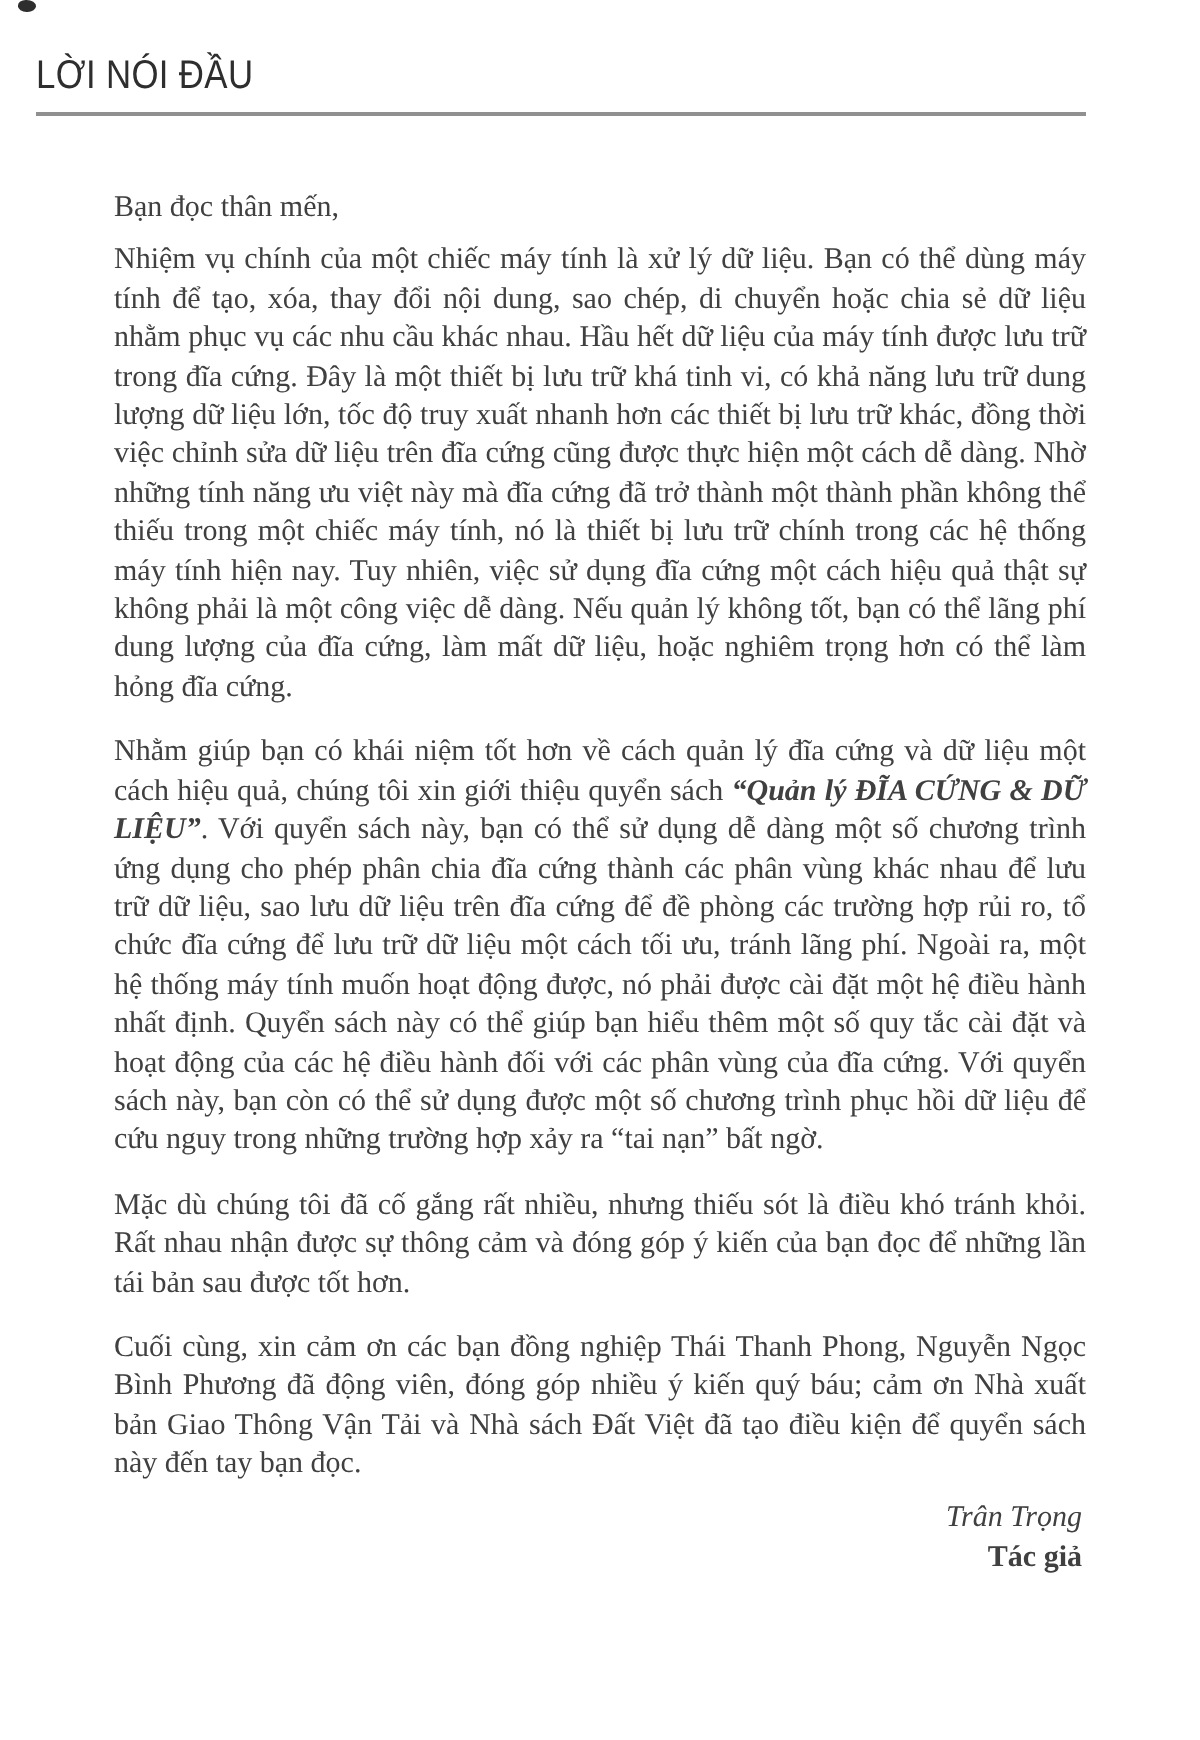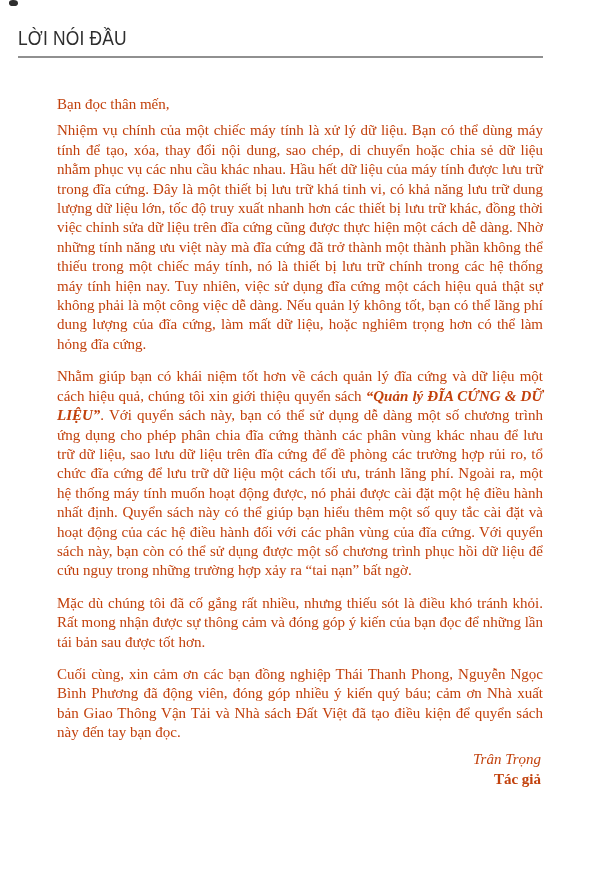--- a/index.html
+++ b/index.html
@@ -40,21 +40,21 @@
     top: 56px;
     width: 525px;
     height: 2px;
     background: #909090;
   }
   .content {
     position: absolute;
     left: 57px;
     top: 95px;
     width: 486px;
-    color: #c2410c;
+    color: #404040;
     font-size: 15px;
     line-height: 19.4px;
   }
   .greeting {
     margin: 0 0 7px 0;
   }
   .para {
     margin: 0 0 13px 0;
     text-align: justify;
   }
@@ -84,21 +84,21 @@
   <h1 class="page-title">LỜI NÓI ĐẦU</h1>
   <div class="title-rule"></div>
 
   <div class="content">
     <p class="greeting">Bạn đọc thân mến,</p>
 
     <p class="para">Nhiệm vụ chính của một chiếc máy tính là xử lý dữ liệu. Bạn có thể dùng máy tính để tạo, xóa, thay đổi nội dung, sao chép, di chuyển hoặc chia sẻ dữ liệu nhằm phục vụ các nhu cầu khác nhau. Hầu hết dữ liệu của máy tính được lưu trữ trong đĩa cứng. Đây là một thiết bị lưu trữ khá tinh vi, có khả năng lưu trữ dung lượng dữ liệu lớn, tốc độ truy xuất nhanh hơn các thiết bị lưu trữ khác, đồng thời việc chỉnh sửa dữ liệu trên đĩa cứng cũng được thực hiện một cách dễ dàng. Nhờ những tính năng ưu việt này mà đĩa cứng đã trở thành một thành phần không thể thiếu trong một chiếc máy tính, nó là thiết bị lưu trữ chính trong các hệ thống máy tính hiện nay. Tuy nhiên, việc sử dụng đĩa cứng một cách hiệu quả thật sự không phải là một công việc dễ dàng. Nếu quản lý không tốt, bạn có thể lãng phí dung lượng của đĩa cứng, làm mất dữ liệu, hoặc nghiêm trọng hơn có thể làm hỏng đĩa cứng.</p>
 
     <p class="para"><span>Nhằm giúp bạn có khái niệm tốt hơn về cách quản lý đĩa cứng và dữ liệu một cách hiệu quả, chúng tôi xin giới thiệu quyển sách </span><span class="book-title">“Quản lý ĐĨA CỨNG &amp; DỮ LIỆU”</span><span>. Với quyển sách này, bạn có thể sử dụng dễ dàng một số chương trình ứng dụng cho phép phân chia đĩa cứng thành các phân vùng khác nhau để lưu trữ dữ liệu, sao lưu dữ liệu trên đĩa cứng để đề phòng các trường hợp rủi ro, tổ chức đĩa cứng để lưu trữ dữ liệu một cách tối ưu, tránh lãng phí. Ngoài ra, một hệ thống máy tính muốn hoạt động được, nó phải được cài đặt một hệ điều hành nhất định. Quyển sách này có thể giúp bạn hiểu thêm một số quy tắc cài đặt và hoạt động của các hệ điều hành đối với các phân vùng của đĩa cứng. Với quyển sách này, bạn còn có thể sử dụng được một số chương trình phục hồi dữ liệu để cứu nguy trong những trường hợp xảy ra “tai nạn” bất ngờ.</span></p>
 
-    <p class="para">Mặc dù chúng tôi đã cố gắng rất nhiều, nhưng thiếu sót là điều khó tránh khỏi. Rất mong nhận được sự thông cảm và đóng góp ý kiến của bạn đọc để những lần tái bản sau được tốt hơn.</p>
+    <p class="para">Mặc dù chúng tôi đã cố gắng rất nhiều, nhưng thiếu sót là điều khó tránh khỏi. Rất nhau nhận được sự thông cảm và đóng góp ý kiến của bạn đọc để những lần tái bản sau được tốt hơn.</p>
 
     <p class="para">Cuối cùng, xin cảm ơn các bạn đồng nghiệp Thái Thanh Phong, Nguyễn Ngọc Bình Phương đã động viên, đóng góp nhiều ý kiến quý báu; cảm ơn Nhà xuất bản Giao Thông Vận Tải và Nhà sách Đất Việt đã tạo điều kiện để quyển sách này đến tay bạn đọc.</p>
 
     <div class="signature">
       <p class="closing">Trân Trọng</p>
       <p class="author">Tác giả</p>
     </div>
   </div>
 </div>
 

